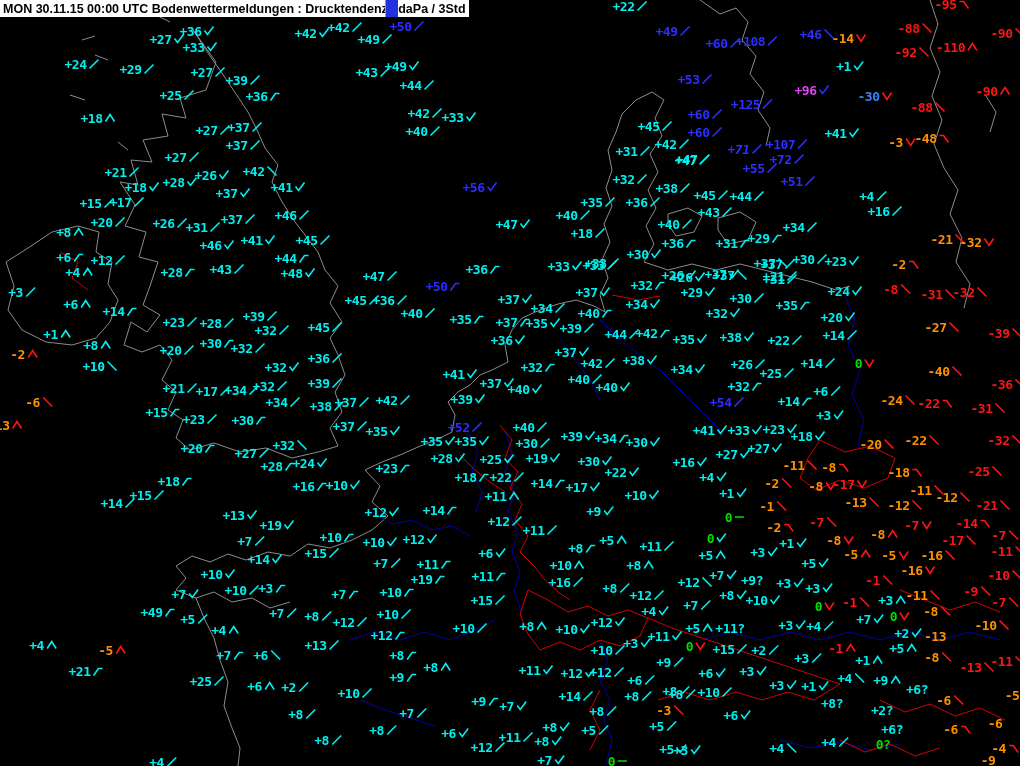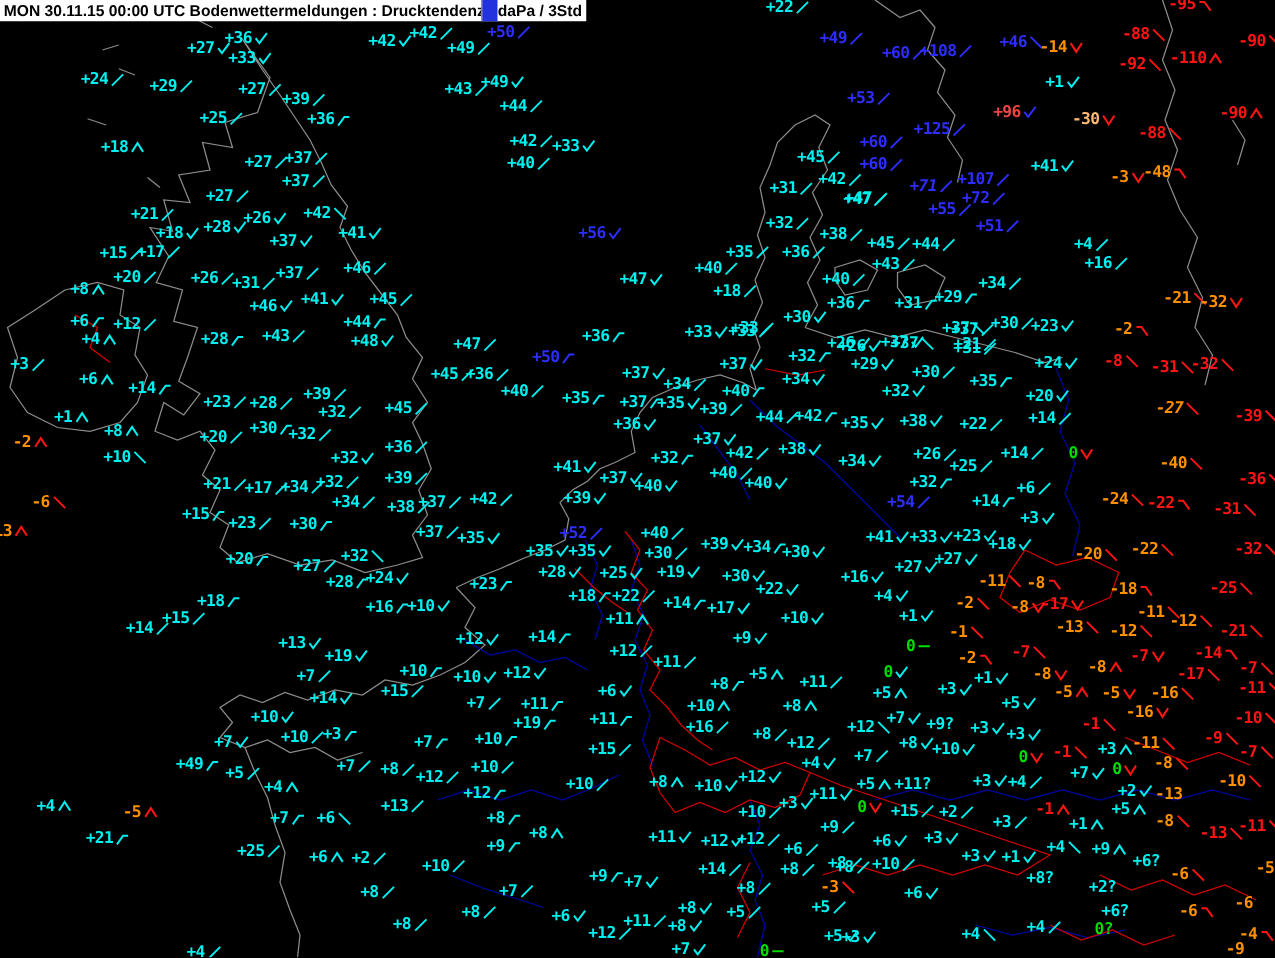--- a/index.html
+++ b/index.html
@@ -422,27 +422,27 @@
           <path d="M1,10 L10,1" fill="none" stroke="#2d2dff" stroke-width="1.6"></path>
         </svg>
       </div>
       <div class="st" style="left: 850px; top: 66px;">
         <span style="color: rgb(0, 239, 239);">+1</span>
         <svg width="11" height="11" viewBox="0 0 11 11">
           <path d="M1,5 L4,9 L10,1" fill="none" stroke="#00efef" stroke-width="1.6"></path>
         </svg>
       </div>
       <div class="st" style="left: 812px; top: 90px;">
-        <span style="color: #ef4444;">+96</span>
+        <span style="color: #d946ef;">+96</span>
         <svg width="11" height="11" viewBox="0 0 11 11">
           <path d="M1,5 L4,9 L10,1" fill="none" stroke="#2d2dff" stroke-width="1.6"></path>
         </svg>
       </div>
       <div class="st" style="left: 875px; top: 96px;">
-        <span style="color: #fdba74;">-30</span>
+        <span style="color: #3b82f6;">-30</span>
         <svg width="11" height="11" viewBox="0 0 11 11">
           <path d="M1,2 L5.5,9 L10,2" fill="none" stroke="#ff1414" stroke-width="1.6"></path>
         </svg>
       </div>
       <div class="st" style="left: 993px; top: 91px;">
         <span style="color: rgb(255, 20, 20);">-90</span>
         <svg width="11" height="11" viewBox="0 0 11 11">
           <path d="M1,9 L5.5,2 L10,9" fill="none" stroke="#ff1414" stroke-width="1.6"></path>
         </svg>
       </div>
@@ -1375,21 +1375,21 @@
         <svg width="11" height="11" viewBox="0 0 11 11">
           <path d="M1,10 L6,3 L10,3" fill="none" stroke="#00efef" stroke-width="1.6"></path>
         </svg>
       </div>
       <div class="st" style="left: 838px; top: 317px;">
         <span style="color: rgb(0, 239, 239);">+20</span>
         <svg width="11" height="11" viewBox="0 0 11 11">
           <path d="M1,5 L4,9 L10,1" fill="none" stroke="#00efef" stroke-width="1.6"></path>
         </svg>
       </div>
-      <div class="st" style="left: 942px; top: 327px; font-style: italic;">
+      <div class="st" style="left: 942px; top: 327px;">
         <span style="color: rgb(255, 144, 0);">-27</span>
         <svg width="11" height="11" viewBox="0 0 11 11">
           <path d="M1,1 L10,10" fill="none" stroke="#ff1414" stroke-width="1.6"></path>
         </svg>
       </div>
       <div class="st" style="left: 1005px; top: 333px;">
         <span style="color: rgb(255, 20, 20);">-39</span>
         <svg width="11" height="11" viewBox="0 0 11 11">
           <path d="M1,1 L10,10" fill="none" stroke="#ff1414" stroke-width="1.6"></path>
         </svg>

